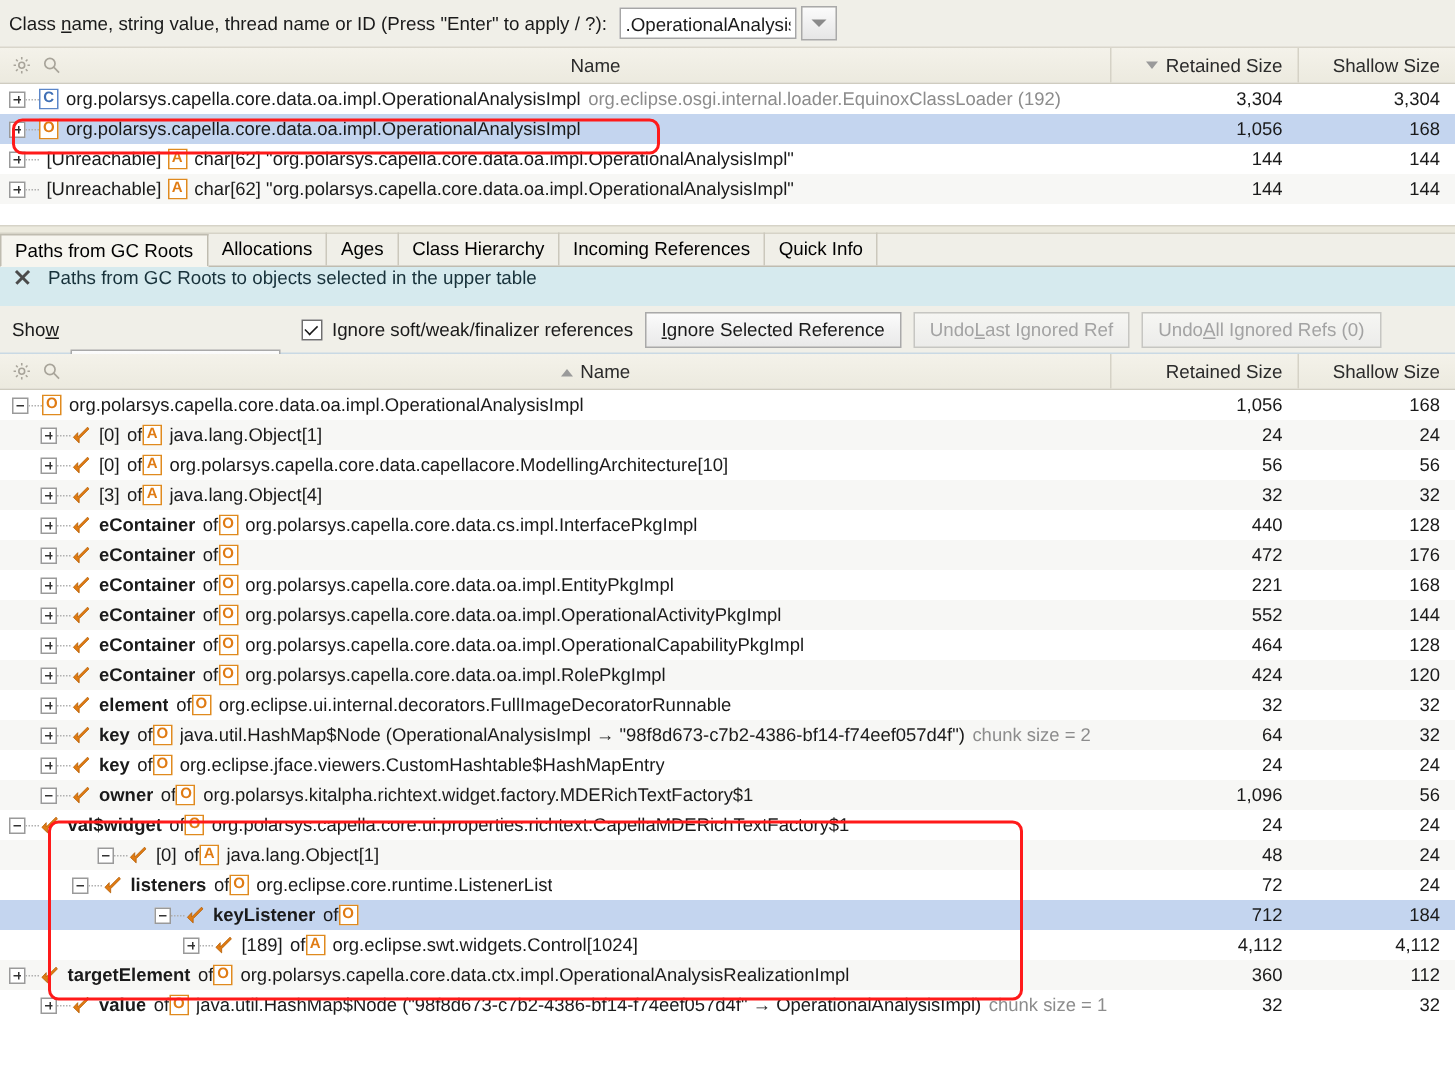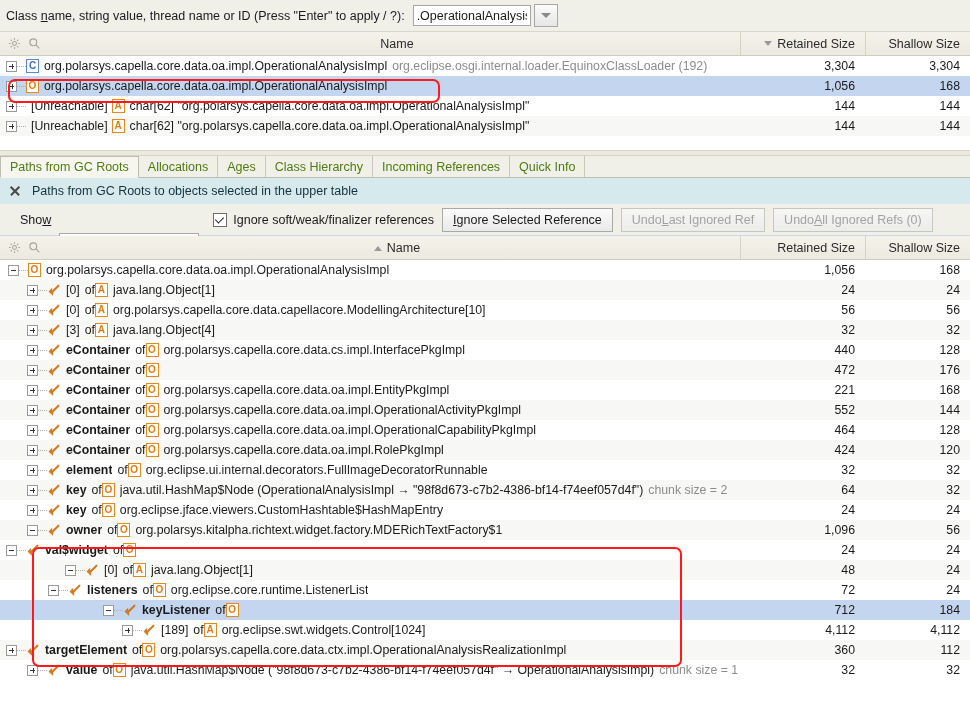--- a/index.html
+++ b/index.html
@@ -123,56 +123,55 @@
     background: #f0efe8;
     display: flex;
     align-items: flex-end;
     padding-left: 0px;
     border-bottom: 1px solid #bfbcb0;
     font-size: 12.5px;
   }
   .tab {
     padding: 3px 9px 3px 9px;
     height: 22px;
-    display:flex; align-items:flex-end;
+    display:flex; align-items:center;
     border-right: 1px solid #cbc8bc;
-    color:#4d7c0f;
+    color:#000000;
     cursor: pointer;
   }
   .tab.active {
     background: #f6f5ef;
     border-top: 1px solid #bfbcb0;
     border-left: 1px solid #bfbcb0;
     border-right: 1px solid #bfbcb0;
     border-bottom: 1px solid #f6f5ef;
     font-weight: normal;
     margin-bottom: -1px;
   }
 
   .infobar {
     height: 26px;
     background: #d6eaee;
     display: flex;
-    align-items: center;
     padding-left: 8px;
     font-size: 12.5px;
     color: #17313a;
   }
   .close-x { width: 14px; height:14px; position: relative; cursor:pointer; flex:0 0 auto; margin-right: 10px;}
   .close-x::before, .close-x::after {
     content:""; position:absolute; left:1px; top:6px; width:12px; height:1.6px; background:#4a4a4a;
   }
   .close-x::before { transform: rotate(45deg); }
   .close-x::after  { transform: rotate(-45deg); }
 
   .toolbar {
     height: 32px;
     background: #f0efe8;
     display:flex; align-items:center;
-    padding-left: 20px;
+    padding-left: 8px;
     gap: 8px;
     border-bottom: 1px solid #c9d9e4;
     font-size: 12.5px;
   }
   .show-label u { text-decoration: underline; }
   .dd {
     height: 22px; min-width: 140px;
     border: 1px solid #a9a9a9;
     background: linear-gradient(#fcfcfc,#eaeaea);
     display:flex; align-items:center; justify-content:space-between;
@@ -586,20 +585,21 @@
       <div class="row">
         <div class="cell-name" style="">
           <span class="twisty"></span>
           <span class="dots"></span>
           <svg width="14" height="13" viewBox="0 0 16 16" class="ref-icon">
             <path d="M13 2 L5.5 9.5 L5.5 6.2 L2.2 9.8 L6.6 14 L6.6 10.8 L14 3.4 Z" fill="#e07b13" stroke="#b35c00" stroke-width="0.6"></path>
           </svg>
           <span class="txt bold">val$widget</span>
           <span class="txt of">of</span>
           <span class="badge">O</span>
+          <span class="txt">org.polarsys.capella.core.ui.properties.richtext.CapellaMDERichTextFactory$1</span>
         </div>
         <div class="cell-ret">24</div>
         <div class="cell-sha">24</div>
       </div>
       <div class="row alt">
         <div class="cell-name" style="padding-left: 65px;">
           <span class="twisty"></span>
           <span class="dots"></span>
           <svg width="14" height="13" viewBox="0 0 16 16" class="ref-icon">
             <path d="M13 2 L5.5 9.5 L5.5 6.2 L2.2 9.8 L6.6 14 L6.6 10.8 L14 3.4 Z" fill="#e07b13" stroke="#b35c00" stroke-width="0.6"></path>

